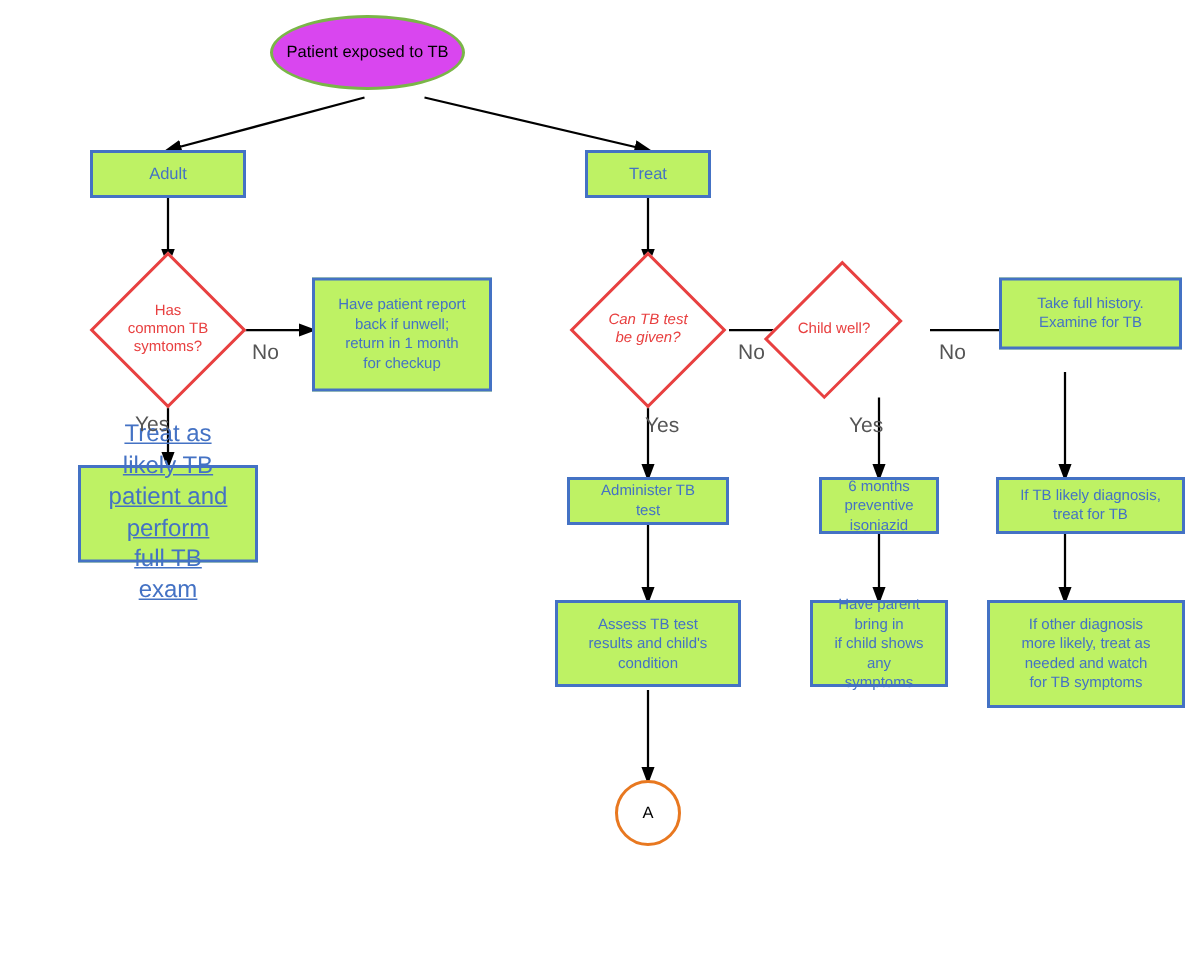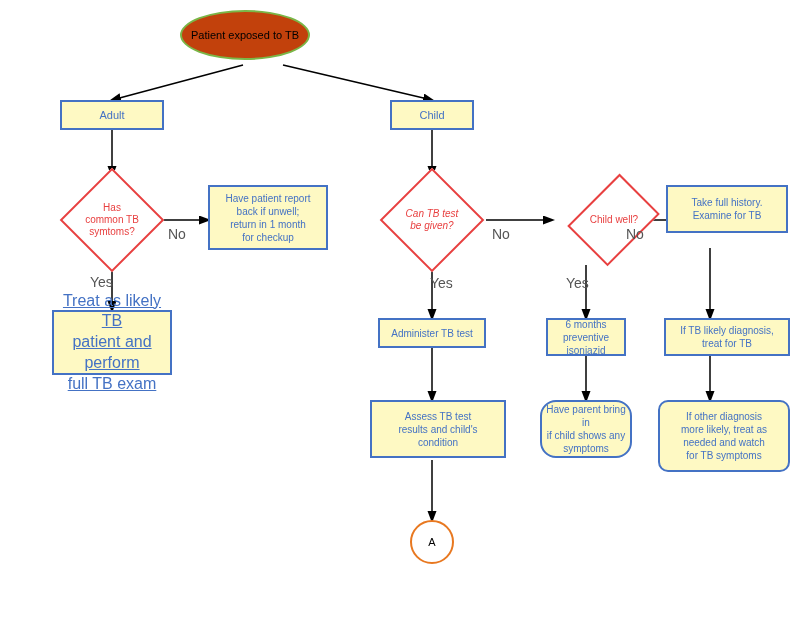--- a/index.html
+++ b/index.html
@@ -19,34 +19,34 @@
     }
     
     .oval {
       border: 2px solid #7ab648;
       border-radius: 50%;
       display: flex;
       align-items: center;
       justify-content: center;
       text-align: center;
       position: absolute;
-      background: #c2410c;
+      background: #d946ef;
       color: #000;
       padding: 4px 8px;
     }
     .rect {
       border: 2px solid #4472c4;
       display: flex;
       align-items: center;
       justify-content: center;
       text-align: center;
       position: absolute;
-      background: #fef9c3;
+      background: #bef264;
       color: #4472c4;
-      padding: 4px;
+      padding: 14px;
       line-height: 1.3;
     }
     .diamond-wrap {
       position: absolute;
       display: flex;
       align-items: center;
       justify-content: center;
     }
     .diamond {
       width: 100%;
@@ -145,52 +145,52 @@
 
   <div class="oval" style="left:180px; top:10px; width:130px; height:50px;">
     <span>Patient exposed to TB</span>
   </div>
 
   <div class="rect" style="left:60px; top:100px; width:104px; height:30px;">
     <span>Adult</span>
   </div>
 
   <div class="rect" style="left:390px; top:100px; width:84px; height:30px;">
-    <span>Child</span>
+    <span>Treat</span>
   </div>
 
   <div class="diamond-wrap" style="left:62px; top:170px; width:100px; height:100px;">
     <div class="diamond">
       <span class="diamond-text" style="white-space:pre-line;">Has
 common TB
 symtoms?</span>
     </div>
   </div>
 
-  <div class="rect" style="left:208px; top:185px; width:120px; height:65px; font-size:10px; color:#4472c4;">
+  <div class="rect" style="left:208px; top:185px; width:120px; height:76px; font-size:10px; color:#4472c4;">
     <span style="white-space:pre-line;">Have patient report
 back if unwell;
 return in 1 month
 for checkup</span>
   </div>
 
   <div class="rect" style="left:52px; top:310px; width:120px; height:65px; font-size:16px; color:#4472c4;text-decoration:underline;">
     <span style="white-space:pre-line;">Treat as likely TB
 patient and perform
 full TB exam</span>
   </div>
 
   <div class="diamond-wrap" style="left:382px; top:170px; width:100px; height:100px;">
     <div class="diamond">
       <span class="diamond-text" style="white-space:pre-line;font-style:italic;">Can TB test
 be given?</span>
     </div>
   </div>
 
-  <div class="diamond-wrap" style="left:576px; top:170px; width:76px; height:100px;">
+  <div class="diamond-wrap" style="left:518px; top:170px; width:76px; height:100px;">
     <div class="diamond">
       <span class="diamond-text" style="white-space:pre-line;">Child well?</span>
     </div>
   </div>
 
   <div class="rect" style="left:666px; top:185px; width:122px; height:48px; font-size:10px; color:#4472c4;">
     <span style="white-space:pre-line;">Take full history.
 Examine for TB</span>
   </div>
 
@@ -201,33 +201,33 @@
   <div class="rect" style="left:546px; top:318px; width:80px; height:38px; font-size:10px; color:#4472c4;">
     <span style="white-space:pre-line;">6 months
 preventive isoniazid</span>
   </div>
 
   <div class="rect" style="left:664px; top:318px; width:126px; height:38px; font-size:10px; color:#4472c4;">
     <span style="white-space:pre-line;">If TB likely diagnosis,
 treat for TB</span>
   </div>
 
-  <div class="rect" style="left:370px; top:400px; width:136px; height:58px; font-size:10px; color:#4472c4;">
+  <div class="rect" style="left:370px; top:400px; width:124px; height:58px; font-size:10px; color:#4472c4;">
     <span style="white-space:pre-line;">Assess TB test
 results and child's
 condition</span>
   </div>
 
-  <div class="rect" style="left:540px; top:400px; width:92px; height:58px; font-size:10px; color:#4472c4;border-radius:16px;">
+  <div class="rect" style="left:540px; top:400px; width:92px; height:58px; font-size:10px; color:#4472c4;">
     <span style="white-space:pre-line;">Have parent bring in
 if child shows any
 symptoms</span>
   </div>
 
-  <div class="rect" style="left:658px; top:400px; width:132px; height:72px; font-size:10px; color:#4472c4;border-radius:10px;">
+  <div class="rect" style="left:658px; top:400px; width:132px; height:72px; font-size:10px; color:#4472c4;">
     <span style="white-space:pre-line;">If other diagnosis
 more likely, treat as
 needed and watch
 for TB symptoms</span>
   </div>
 
   <div class="circle-orange" style="left:410px; top:520px; width:44px; height:44px;">
     <span>A</span>
   </div>
 

